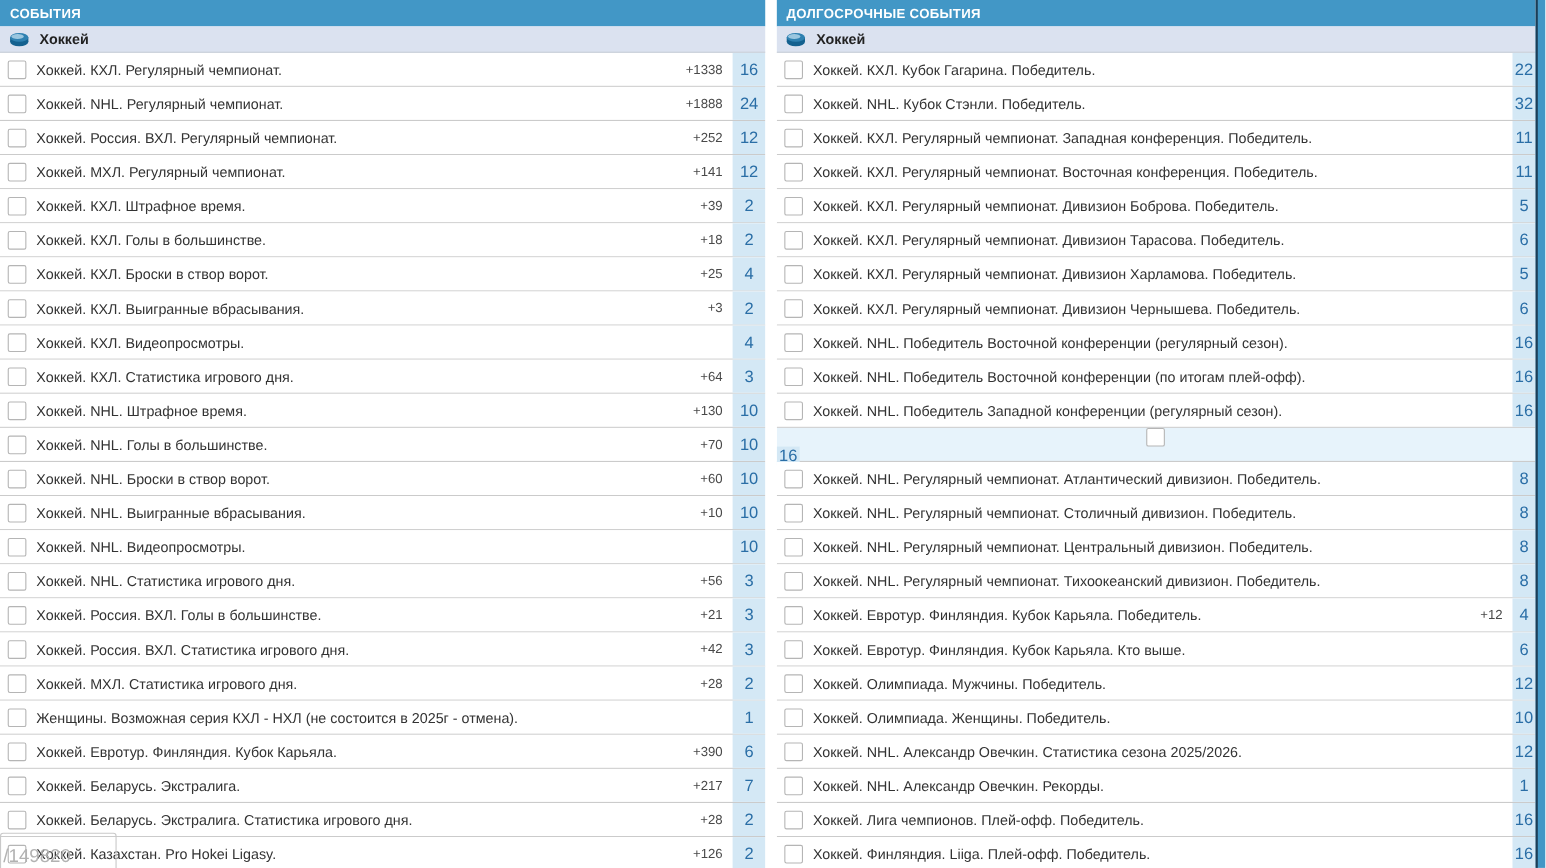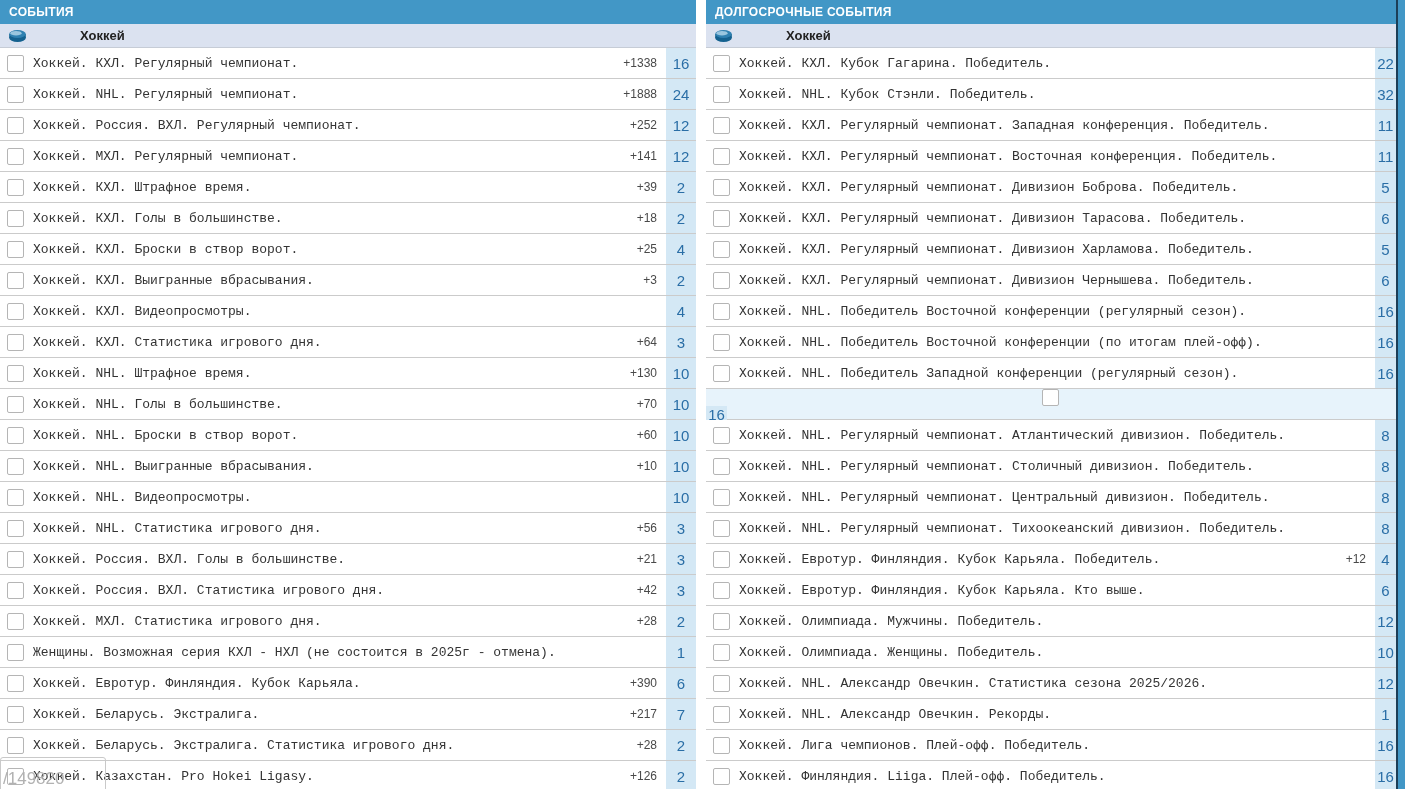--- a/index.html
+++ b/index.html
@@ -12,32 +12,32 @@
   .panel-gap { width: 10px; background: #fff; }
   .panel-right { width: 690px; }
   .scroll-strip { width: 9px; background: #4297c6; border-left: 2px solid #1c3e57; }
 
   .panel-header { height: 24px; flex: none; background: #4297c6; color: #fff;
     font-size: 12px; font-weight: bold; line-height: 24px; padding-left: 9px;
     letter-spacing: .3px; }
 
   .section-bar { height: 24px; flex: none; background: #dbe2f0;
     border-bottom: 1px solid #c6ccd6; display: flex; align-items: center;
-    padding-left: 8px; gap: 44px; }
+    padding-left: 8px; }
   .section-label { font-size: 13px; font-weight: bold; color: #222; margin-left: 9px; }
   .puck { display: inline-flex; }
 
   .rows { flex: 1; overflow: hidden; display: flex; flex-direction: column; }
   .row { height: 31px; flex: none; border-bottom: 1px solid #cbcbcb;
     display: flex; align-items: center; background: #fff; cursor: pointer; }
   .row.highlight { background: #e7f3fb; flex-direction: column; }
   .checkbox { width: 17px; height: 17px; flex: none; background: #fff;
     border: 1px solid #b5b5b5; border-radius: 2px; margin: 0 9px 0 7px; }
   .row-label { flex: 1; font-size: 13px; color: #333; white-space: nowrap;
-    overflow: hidden; font-family: Liberation Mono, monospace; }
+    overflow: hidden; }
   .row-plus { flex: none; font-size: 12px; color: #494949; margin-right: 9px; }
   .count { flex: none; align-self: stretch; background: #d4e8f5; color: #2a6ea6;
     font-size: 15px; display: flex; align-items: center; justify-content: center; }
   .panel-left .count { width: 30px; }
   .panel-right .count { width: 21px; }
 
   .status-overlay { position: absolute; left: 0; top: 757px; width: 106px;
     height: 40px; border: 1px solid #c9c9c9; border-radius: 3px;
     background: transparent; color: #b2b2b2; font-size: 17px;
     padding: 11px 0 0 2px; z-index: 10; pointer-events: none; }

